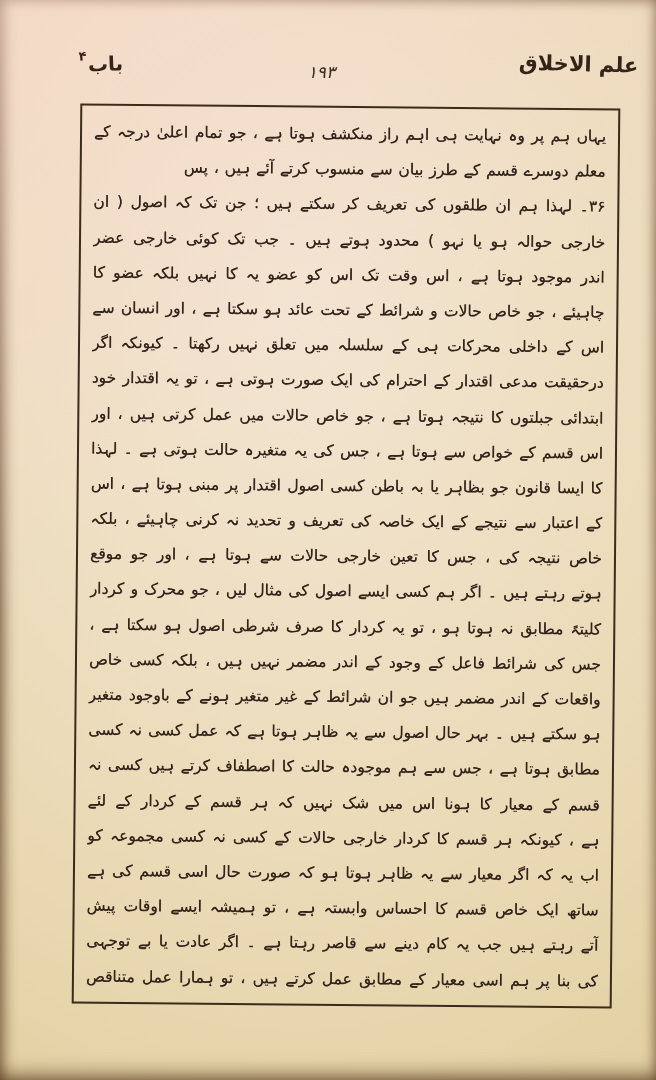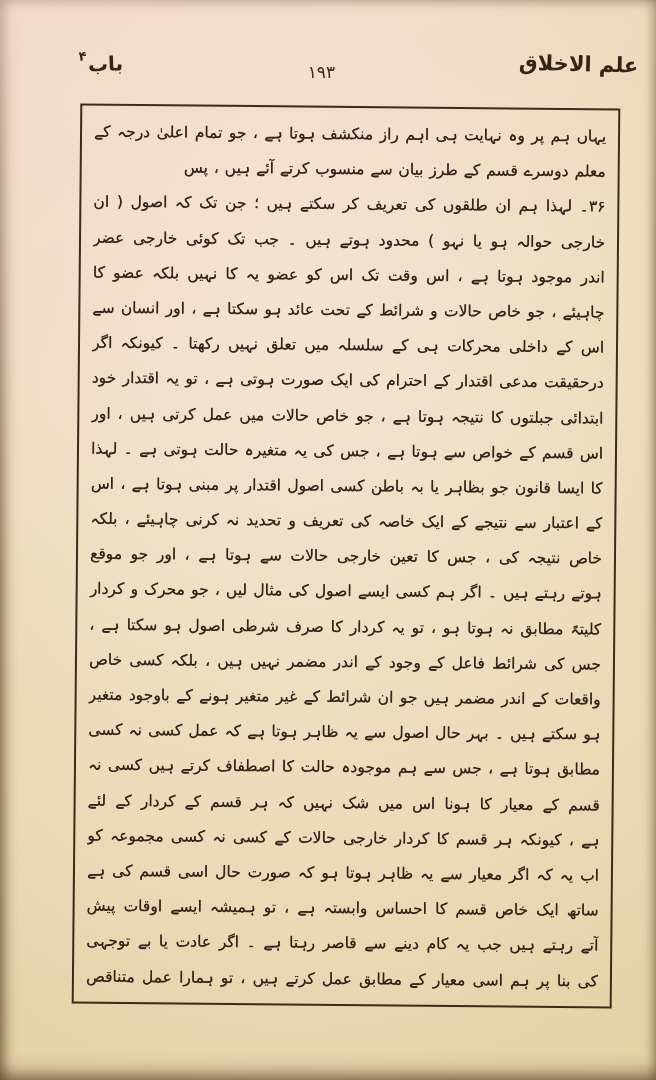--- a/index.html
+++ b/index.html
@@ -30,21 +30,21 @@
   .head-left{
     position:absolute;left:80px;top:52px;font-size:20px;font-weight:bold;
     direction:rtl;transform:rotate(-2deg);
   }
   .chap-mark{
     display:inline-block;font-size:13px;font-weight:bold;
     transform:translate(-1px,-11px);
   }
   .page-num{
     position:absolute;left:49%;top:62px;transform:translateX(-50%);
-    font-size:17px;letter-spacing:2px;direction:rtl;color:#3a2a1d;
+    font-size:17px;letter-spacing:2px;direction:rtl;color:#3a2a1d;font-style:italic;
   }
   .head-right{
     position:absolute;right:18px;top:52px;font-size:21px;font-weight:bold;
     direction:rtl;transform:rotate(1.5deg);
   }
 
   .frame{
     position:absolute;left:76px;top:106px;width:540px;height:900px;
     box-sizing:border-box;border:2px solid #3b2b1b;
     padding:9px 12px 0 12px;

